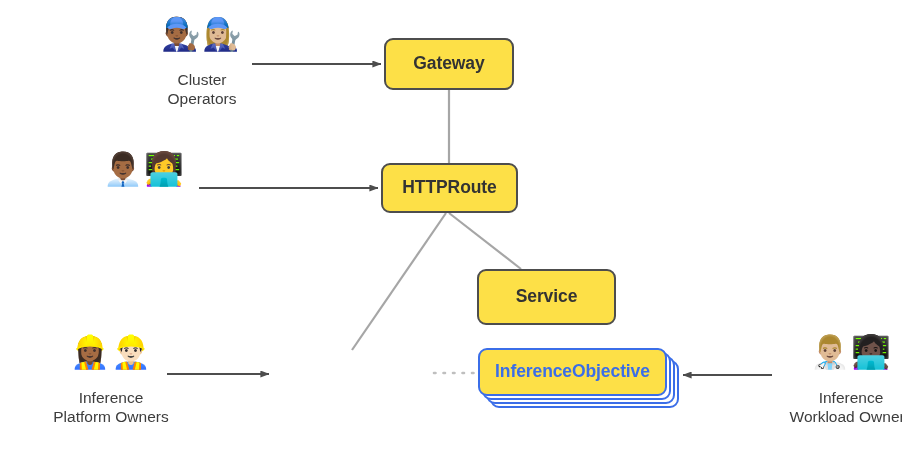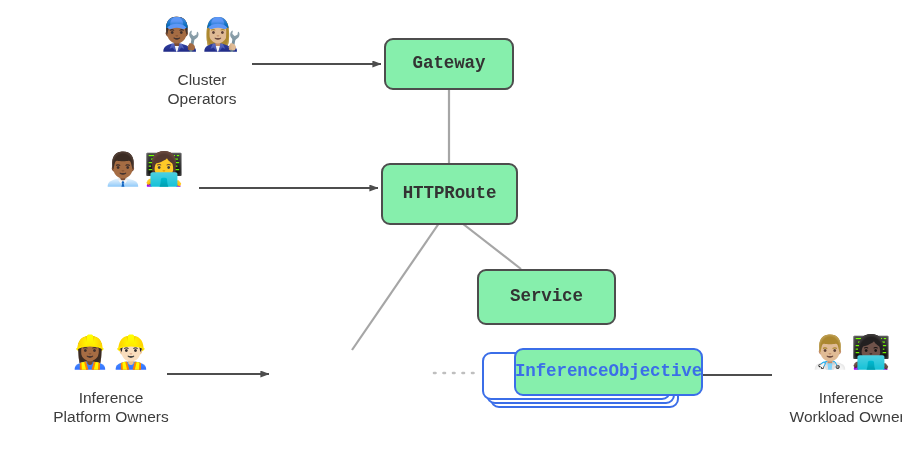--- a/index.html
+++ b/index.html
@@ -25,23 +25,22 @@
     height: 457px;
     pointer-events: none;
   }
   .node {
     position: absolute;
     box-sizing: border-box;
     display: flex;
     align-items: center;
     justify-content: center;
     border-radius: 9px;
-    background: #86efac;
+    background: #fde047;
     text-align: center;
-    font-family: Liberation Mono, monospace;
   }
   .node-dark {
     border: 2.4px solid #4d4d4d;
     color: #333333;
   }
   .node-blue {
     border: 2.4px solid #3b6ee8;
     color: #3b6ee8;
   }
   .node-label {
@@ -105,34 +104,34 @@
 
     <line x1="449" y1="213" x2="521" y2="269" stroke="#a6a6a6" stroke-width="2.2"></line>
 
     <line x1="434" y1="373" x2="474" y2="373" stroke="#bfbfbf" stroke-width="2.6" stroke-linecap="round" stroke-dasharray="1.5 8"></line>
   </svg>
 
   <div class="node node-dark" style="left:384px; top:38px; width:130px; height:52px;">
     <span class="node-label">Gateway</span>
   </div>
 
-  <div class="node node-dark" style="left:381px; top:163px; width:137px; height:62px;">
+  <div class="node node-dark" style="left:381px; top:163px; width:137px; height:50px;">
     <span class="node-label">HTTPRoute</span>
   </div>
 
   <div class="node node-dark" style="left:477px; top:269px; width:139px; height:56px;">
     <span class="node-label">Service</span>
   </div>
 
 
   <div class="stack-shadow" style="left:490px; top:360px; width:189px; height:48px;"></div>
   <div class="stack-shadow" style="left:486px; top:356px; width:189px; height:48px;"></div>
   <div class="stack-shadow" style="left:482px; top:352px; width:189px; height:48px;"></div>
 
-  <div class="node node-blue" style="left:478px; top:348px; width:189px; height:48px;margin-left:36px;">
+  <div class="node node-blue" style="left:478px; top:348px; width:189px; height:48px;">
     <span class="node-label">InferenceObjective</span>
   </div>
 
   <div class="actor" style="left:147px; top:18px; width:110px;">
     <span class="actor-emojis">👨🏾‍🔧👩🏼‍🔧</span>
     <span class="actor-caption">Cluster
 Operators</span>
   </div>
 
   <div class="actor" style="left:88px; top:153px; width:112px;">

